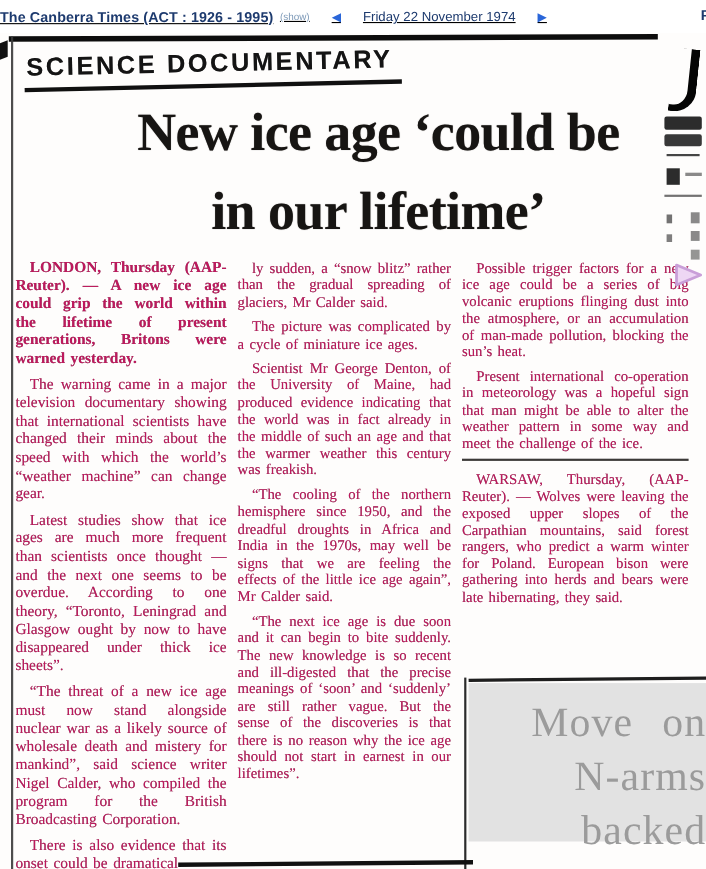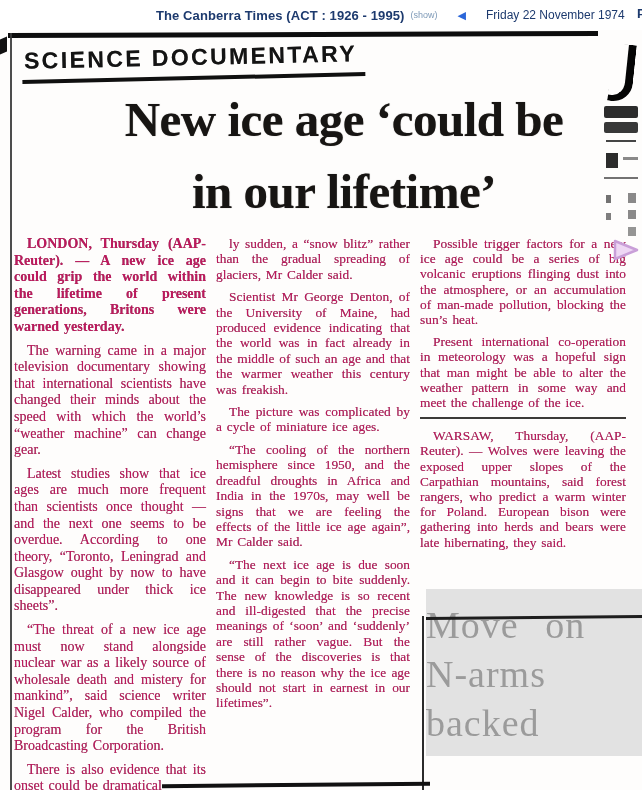--- a/index.html
+++ b/index.html
@@ -2,21 +2,21 @@
 <html><head>
 <meta charset="utf-8">
 <style>
   html,body{margin:0;padding:0;}
   body{width:642px;height:790px;overflow:hidden;background:#ffffff;position:relative;
        font-family:"Liberation Sans", sans-serif;}
   .page{position:absolute;left:0;top:0;width:642px;height:790px;overflow:hidden;background:#fefdfc;}
 
   
   .hdr{position:absolute;left:0;top:0;width:642px;height:30px;background:#ffffff;
-       display:flex;align-items:center;padding-left:156px;box-sizing:border-box;white-space:nowrap;}
+       display:flex;align-items:center;box-sizing:border-box;white-space:nowrap;text-decoration:underline;}
   .hdr .pub{font-size:13px;font-weight:bold;color:#1d3a6e;letter-spacing:.1px;}
   .hdr .about{font-size:9px;color:#7e9ab8;margin-left:6px;}
   .hdr .navgrp{display:flex;align-items:center;margin-left:16px;}
   .hdr .arrow{font-size:11px;color:#2a66d9;cursor:pointer;padding:0 4px;}
   .hdr .date{font-size:12px;color:#1d3a6e;margin:0 16px;}
   .hdr .frag{position:absolute;right:0;top:6px;width:5px;overflow:hidden;
              font-weight:bold;color:#1d3a6e;font-size:13px;}
 
   
   .top-rule{position:absolute;left:8px;top:32px;width:590px;height:5px;background:#0d0d0d;
@@ -45,22 +45,22 @@
   .c2{font-size:13.4px;line-height:15.4px;}
   .c3{font-size:13.4px;line-height:15.2px;}
   .lead{font-weight:600;}
   .no-indent{text-indent:0;}
   .sect-rule{height:2px;background:#3c3a38;margin:7px 0 9px;}
 
   
   .adj-top-rule{position:absolute;left:426px;top:616px;width:216px;height:3px;background:#1e1e1e;
                 transform:rotate(-.5deg);z-index:4;}
   .adj-left-rule{position:absolute;left:422px;top:616px;width:2px;height:174px;background:#2b2b2b;z-index:4;}
-  .adjacent{position:absolute;left:426px;top:589px;width:216px;height:167px;background:#e2e2e2;
-            z-index:3;text-align:left;padding-top:12px;box-sizing:border-box;cursor:pointer;}
+  .adjacent{position:absolute;left:426px;top:621px;width:216px;height:144px;background:#e2e2e2;
+            z-index:3;text-align:right;padding-top:12px;box-sizing:border-box;cursor:pointer;}
   .adjacent .ln{font-family:"Liberation Serif", serif;font-size:38px;line-height:49px;
                 color:#9b9b9b;letter-spacing:1px;word-spacing:16px;}
 
   
   .bottom-rule{position:absolute;left:162px;top:783px;width:268px;height:4px;background:#111;
                transform:rotate(-.5deg);z-index:4;}
 
   
   .arts{position:absolute;left:598px;top:36px;width:44px;height:205px;z-index:2;}
   .arts div{position:absolute;background:#161616;}
@@ -112,22 +112,22 @@
   <div class="cols">
     <div class="c1">
       <p class="lead">LONDON, Thursday (AAP-Reuter). — A new ice age could grip the world within the lifetime of present generations, Britons were warned yesterday.</p>
       <p>The warning came in a major television documentary showing that international scientists have changed their minds about the speed with which the world’s “weather machine” can change gear.</p>
       <p>Latest studies show that ice ages are much more frequent than scientists once thought — and the next one seems to be overdue. According to one theory, “Toronto, Leningrad and Glasgow ought by now to have disappeared under thick ice sheets”.</p>
       <p>“The threat of a new ice age must now stand alongside nuclear war as a likely source of wholesale death and mistery for mankind”, said science writer Nigel Calder, who compiled the program for the British Broadcasting Corporation.</p>
       <p>There is also evidence that its onset could be dramatical-</p>
     </div>
     <div class="c2">
       <p class="no-indent">ly sudden, a “snow blitz” rather than the gradual spreading of glaciers, Mr Calder said.</p>
+      <p>The picture was complicated by a cycle of miniature ice ages.</p>
       <p>Scientist Mr George Denton, of the University of Maine, had produced evidence indicating that the world was in fact already in the middle of such an age and that the warmer weather this century was freakish.</p>
-      <p>The picture was complicated by a cycle of miniature ice ages.</p>
       <p>“The cooling of the northern hemisphere since 1950, and the dreadful droughts in Africa and India in the 1970s, may well be signs that we are feeling the effects of the little ice age again”, Mr Calder said.</p>
       <p>“The next ice age is due soon and it can begin to bite suddenly. The new knowledge is so recent and ill-digested that the precise meanings of ‘soon’ and ‘suddenly’ are still rather vague. But the sense of the discoveries is that there is no reason why the ice age should not start in earnest in our lifetimes”.</p>
     </div>
     <div class="c3">
       <p>Possible trigger factors for a new ice age could be a series of big volcanic eruptions flinging dust into the atmosphere, or an accumulation of man-made pollution, blocking the sun’s heat.</p>
       <p>Present international co-operation in meteorology was a hopeful sign that man might be able to alter the weather pattern in some way and meet the challenge of the ice.</p>
       <div class="sect-rule"></div>
       <p>WARSAW, Thursday, (AAP-Reuter). — Wolves were leaving the exposed upper slopes of the Carpathian mountains, said forest rangers, who predict a warm winter for Poland. European bison were gathering into herds and bears were late hibernating, they said.</p>
     </div>
   </div>

